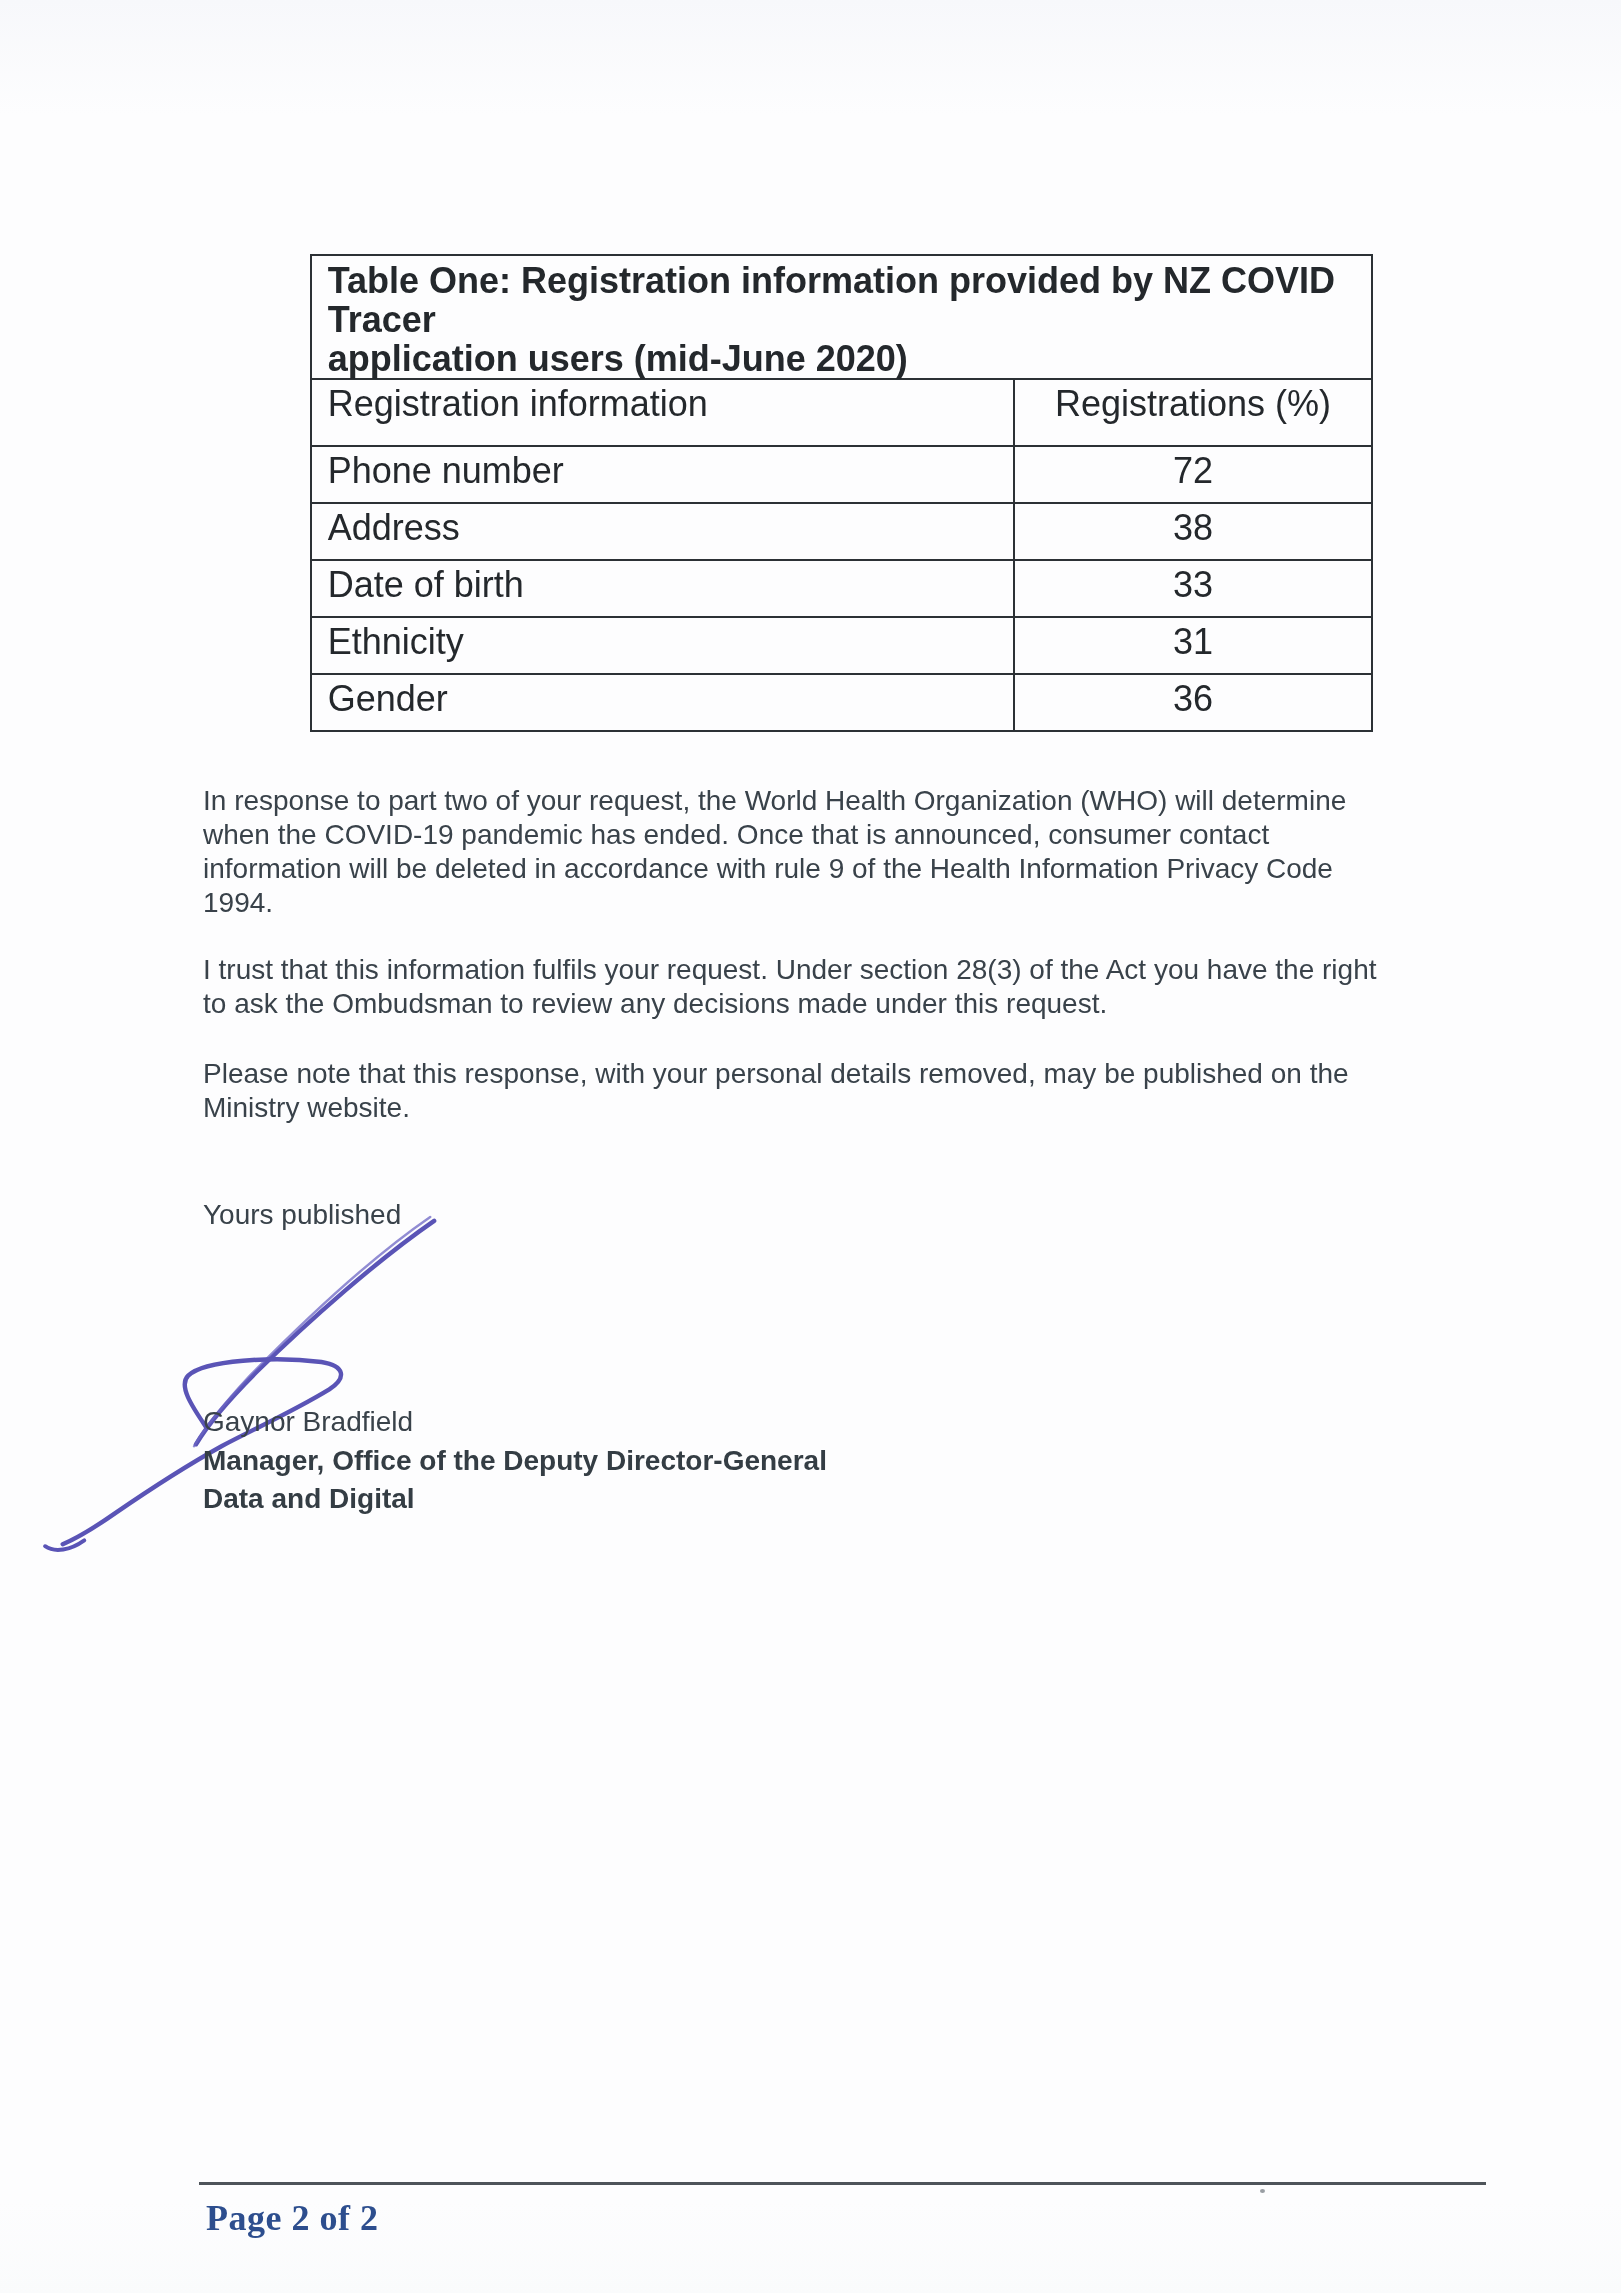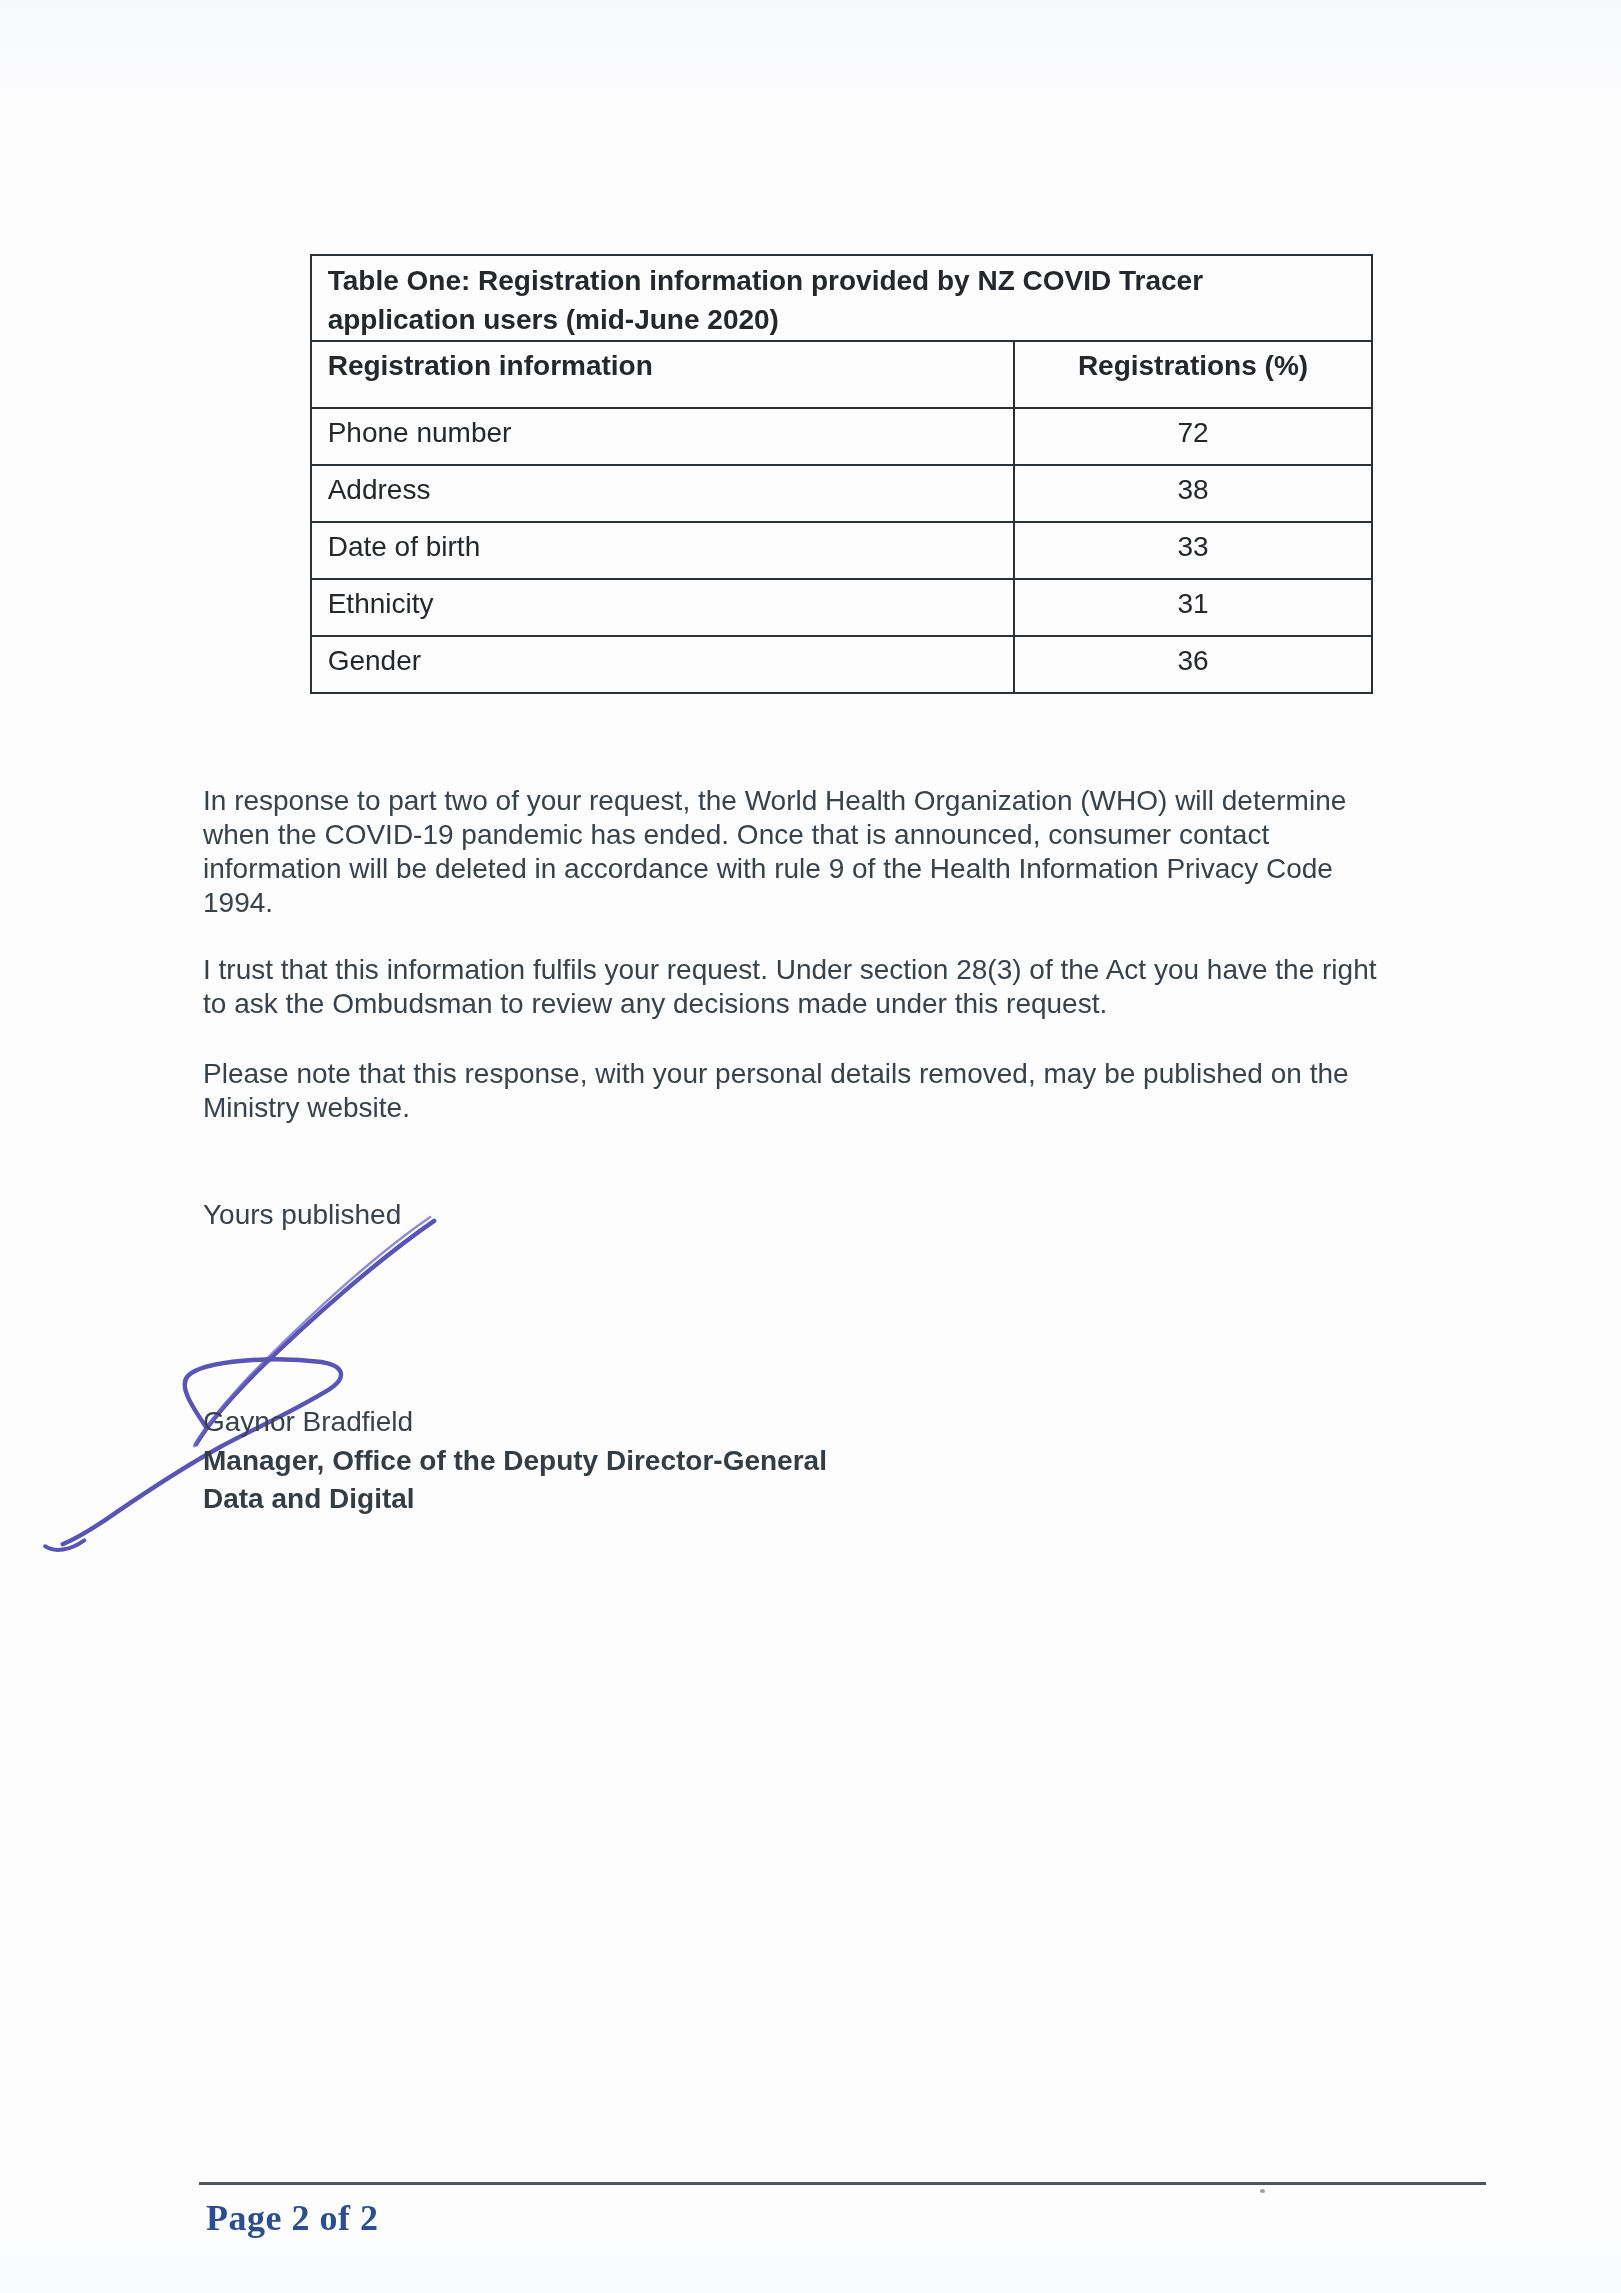--- a/index.html
+++ b/index.html
@@ -21,31 +21,31 @@
     top: 254px;
     width: 1061px;
     border-collapse: collapse;
     table-layout: fixed;
     color: #24282c;
   }
   table.covid-table td, table.covid-table th {
     border: 2.9px solid #2c3135;
     vertical-align: top;
     box-sizing: border-box;
-    font-size: 28px;
+    font-size: 36px;
   }
   td.t-title {
     font-weight: bold;
     line-height: 39px;
     padding: 4.9px 15.7px 0 15.7px;
     height: 86px;
     white-space: pre-line;
   }
   th.t-colhead {
-    font-weight: bold;
+    font-weight: normal;
     height: 67px;
     padding: 3.9px 15.7px 0 15.7px;
     text-align: left;
     line-height: 39px;
   }
   th.t-colhead.center { text-align: center; padding: 3.9px 0 0 0; }
   td.t-label {
     height: 57px;
     padding: 6.9px 15.7px 0 15.7px;
     line-height: 33px;

